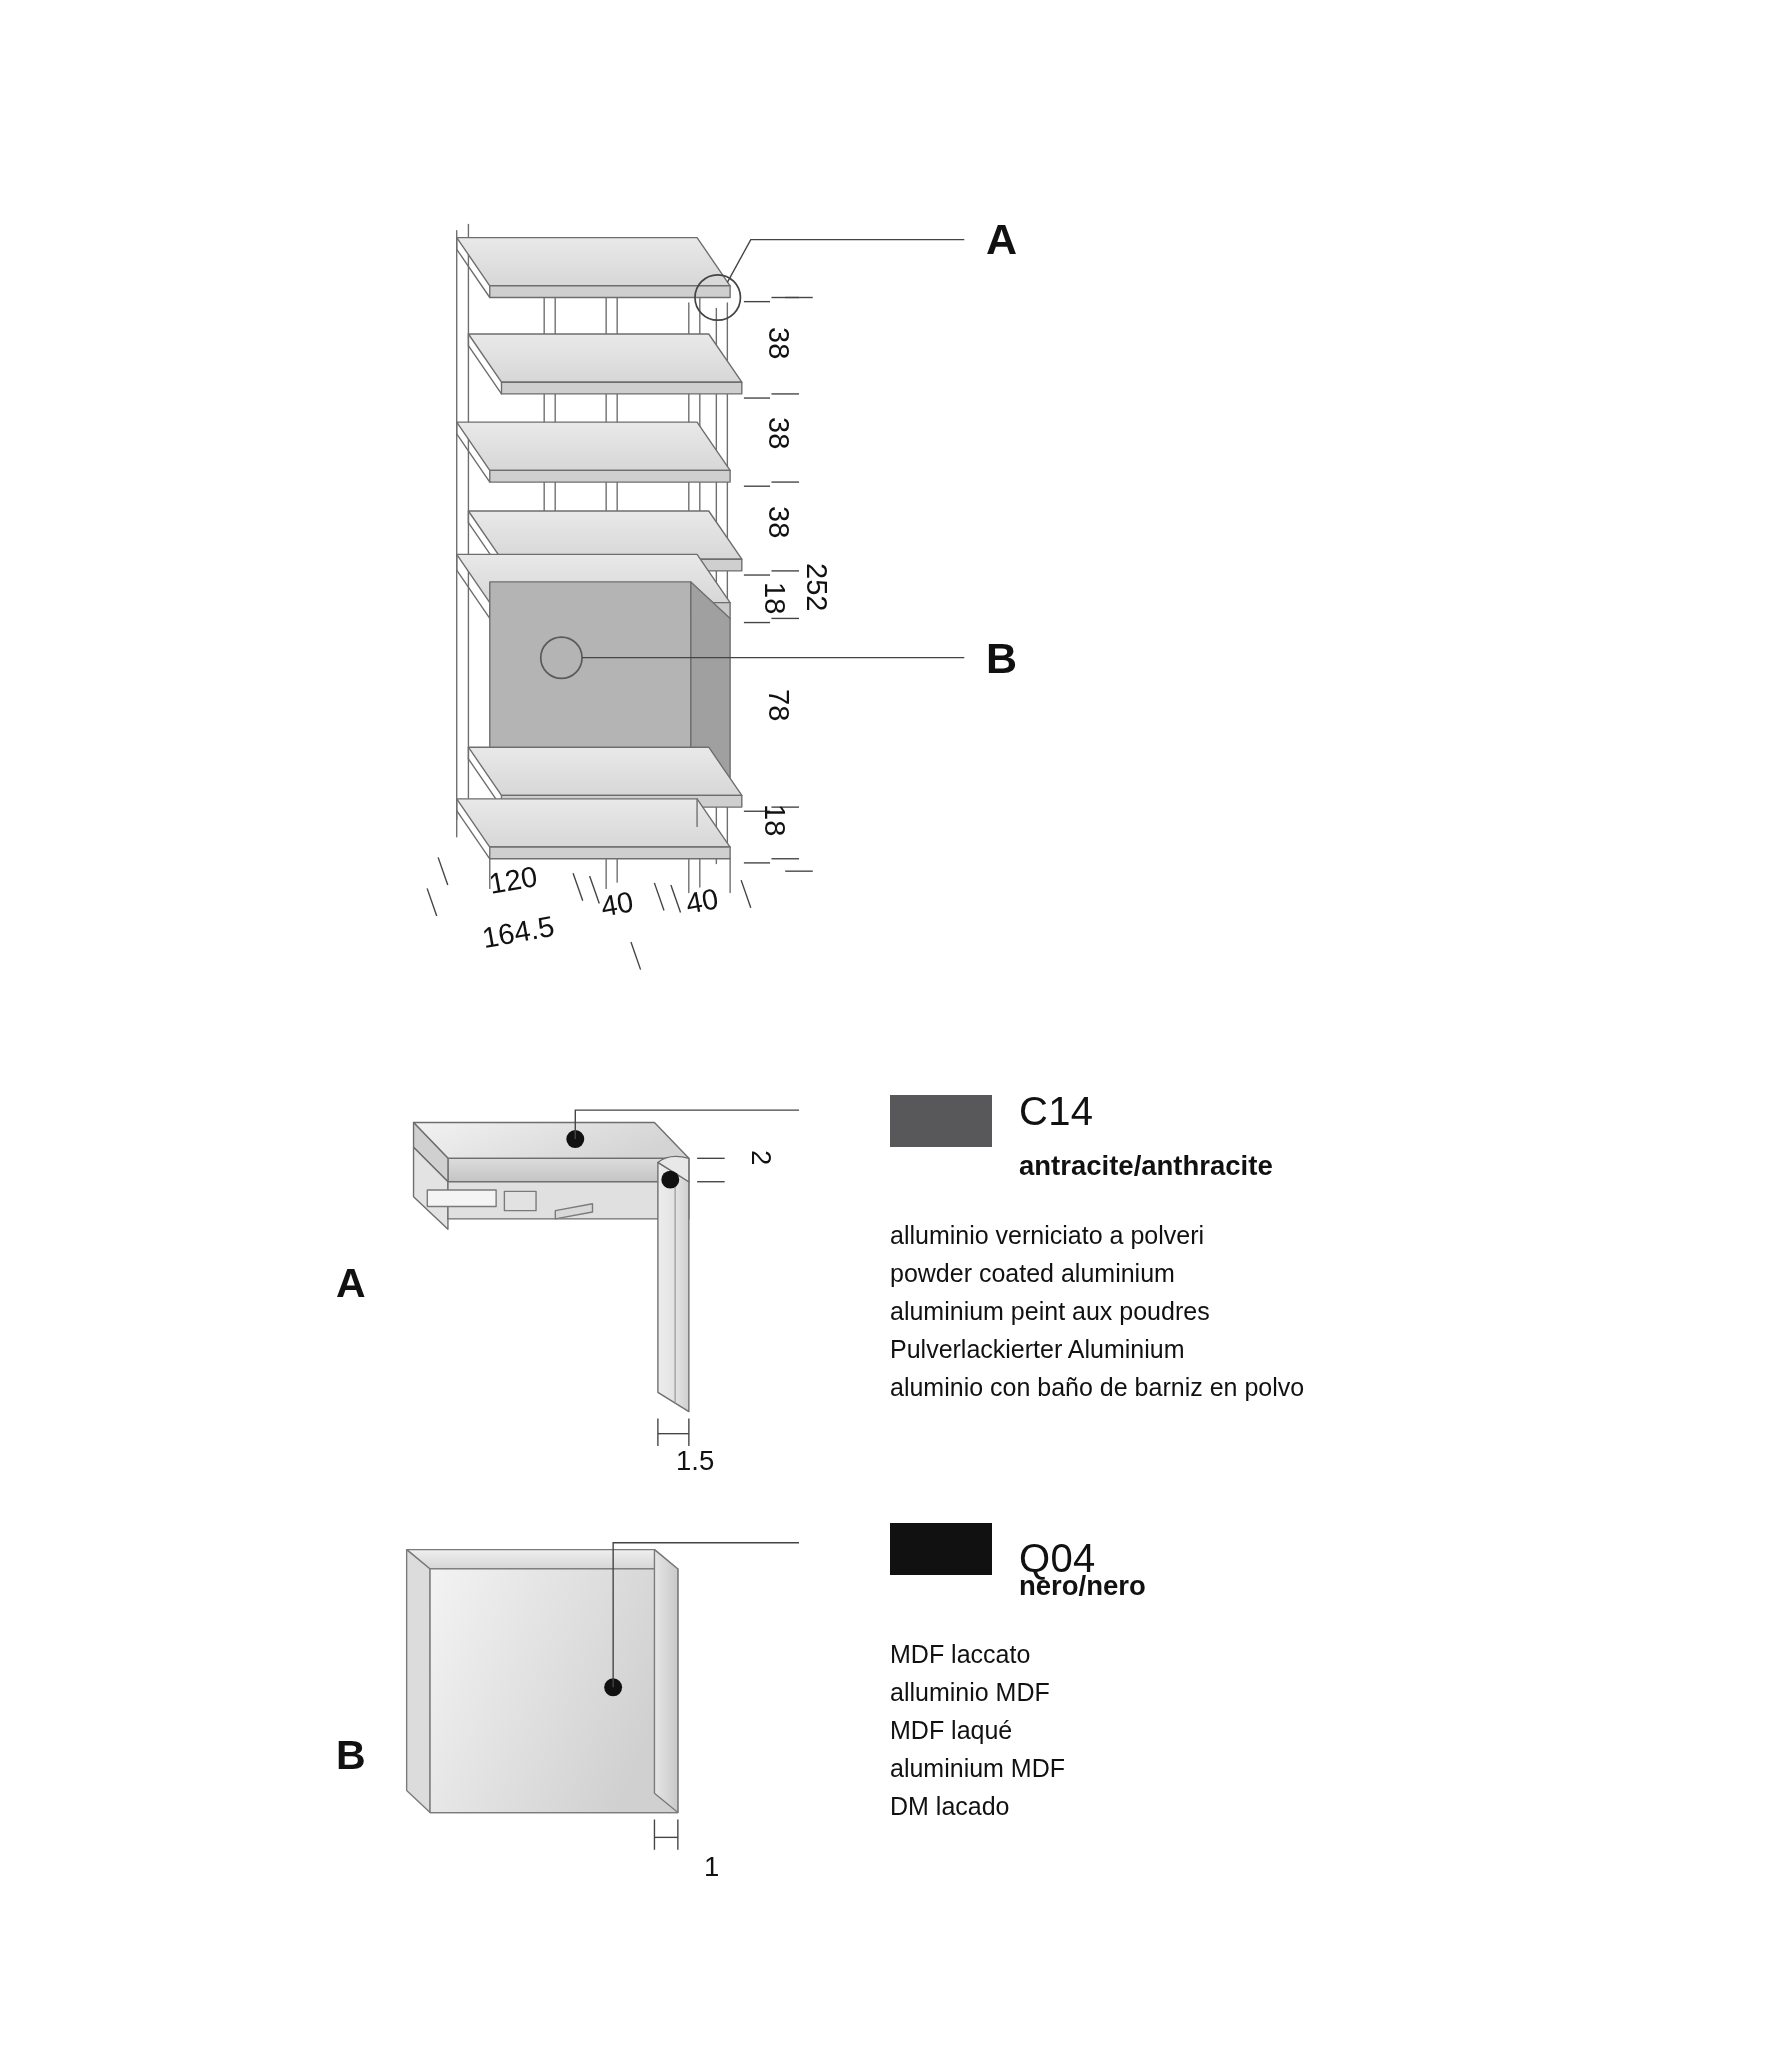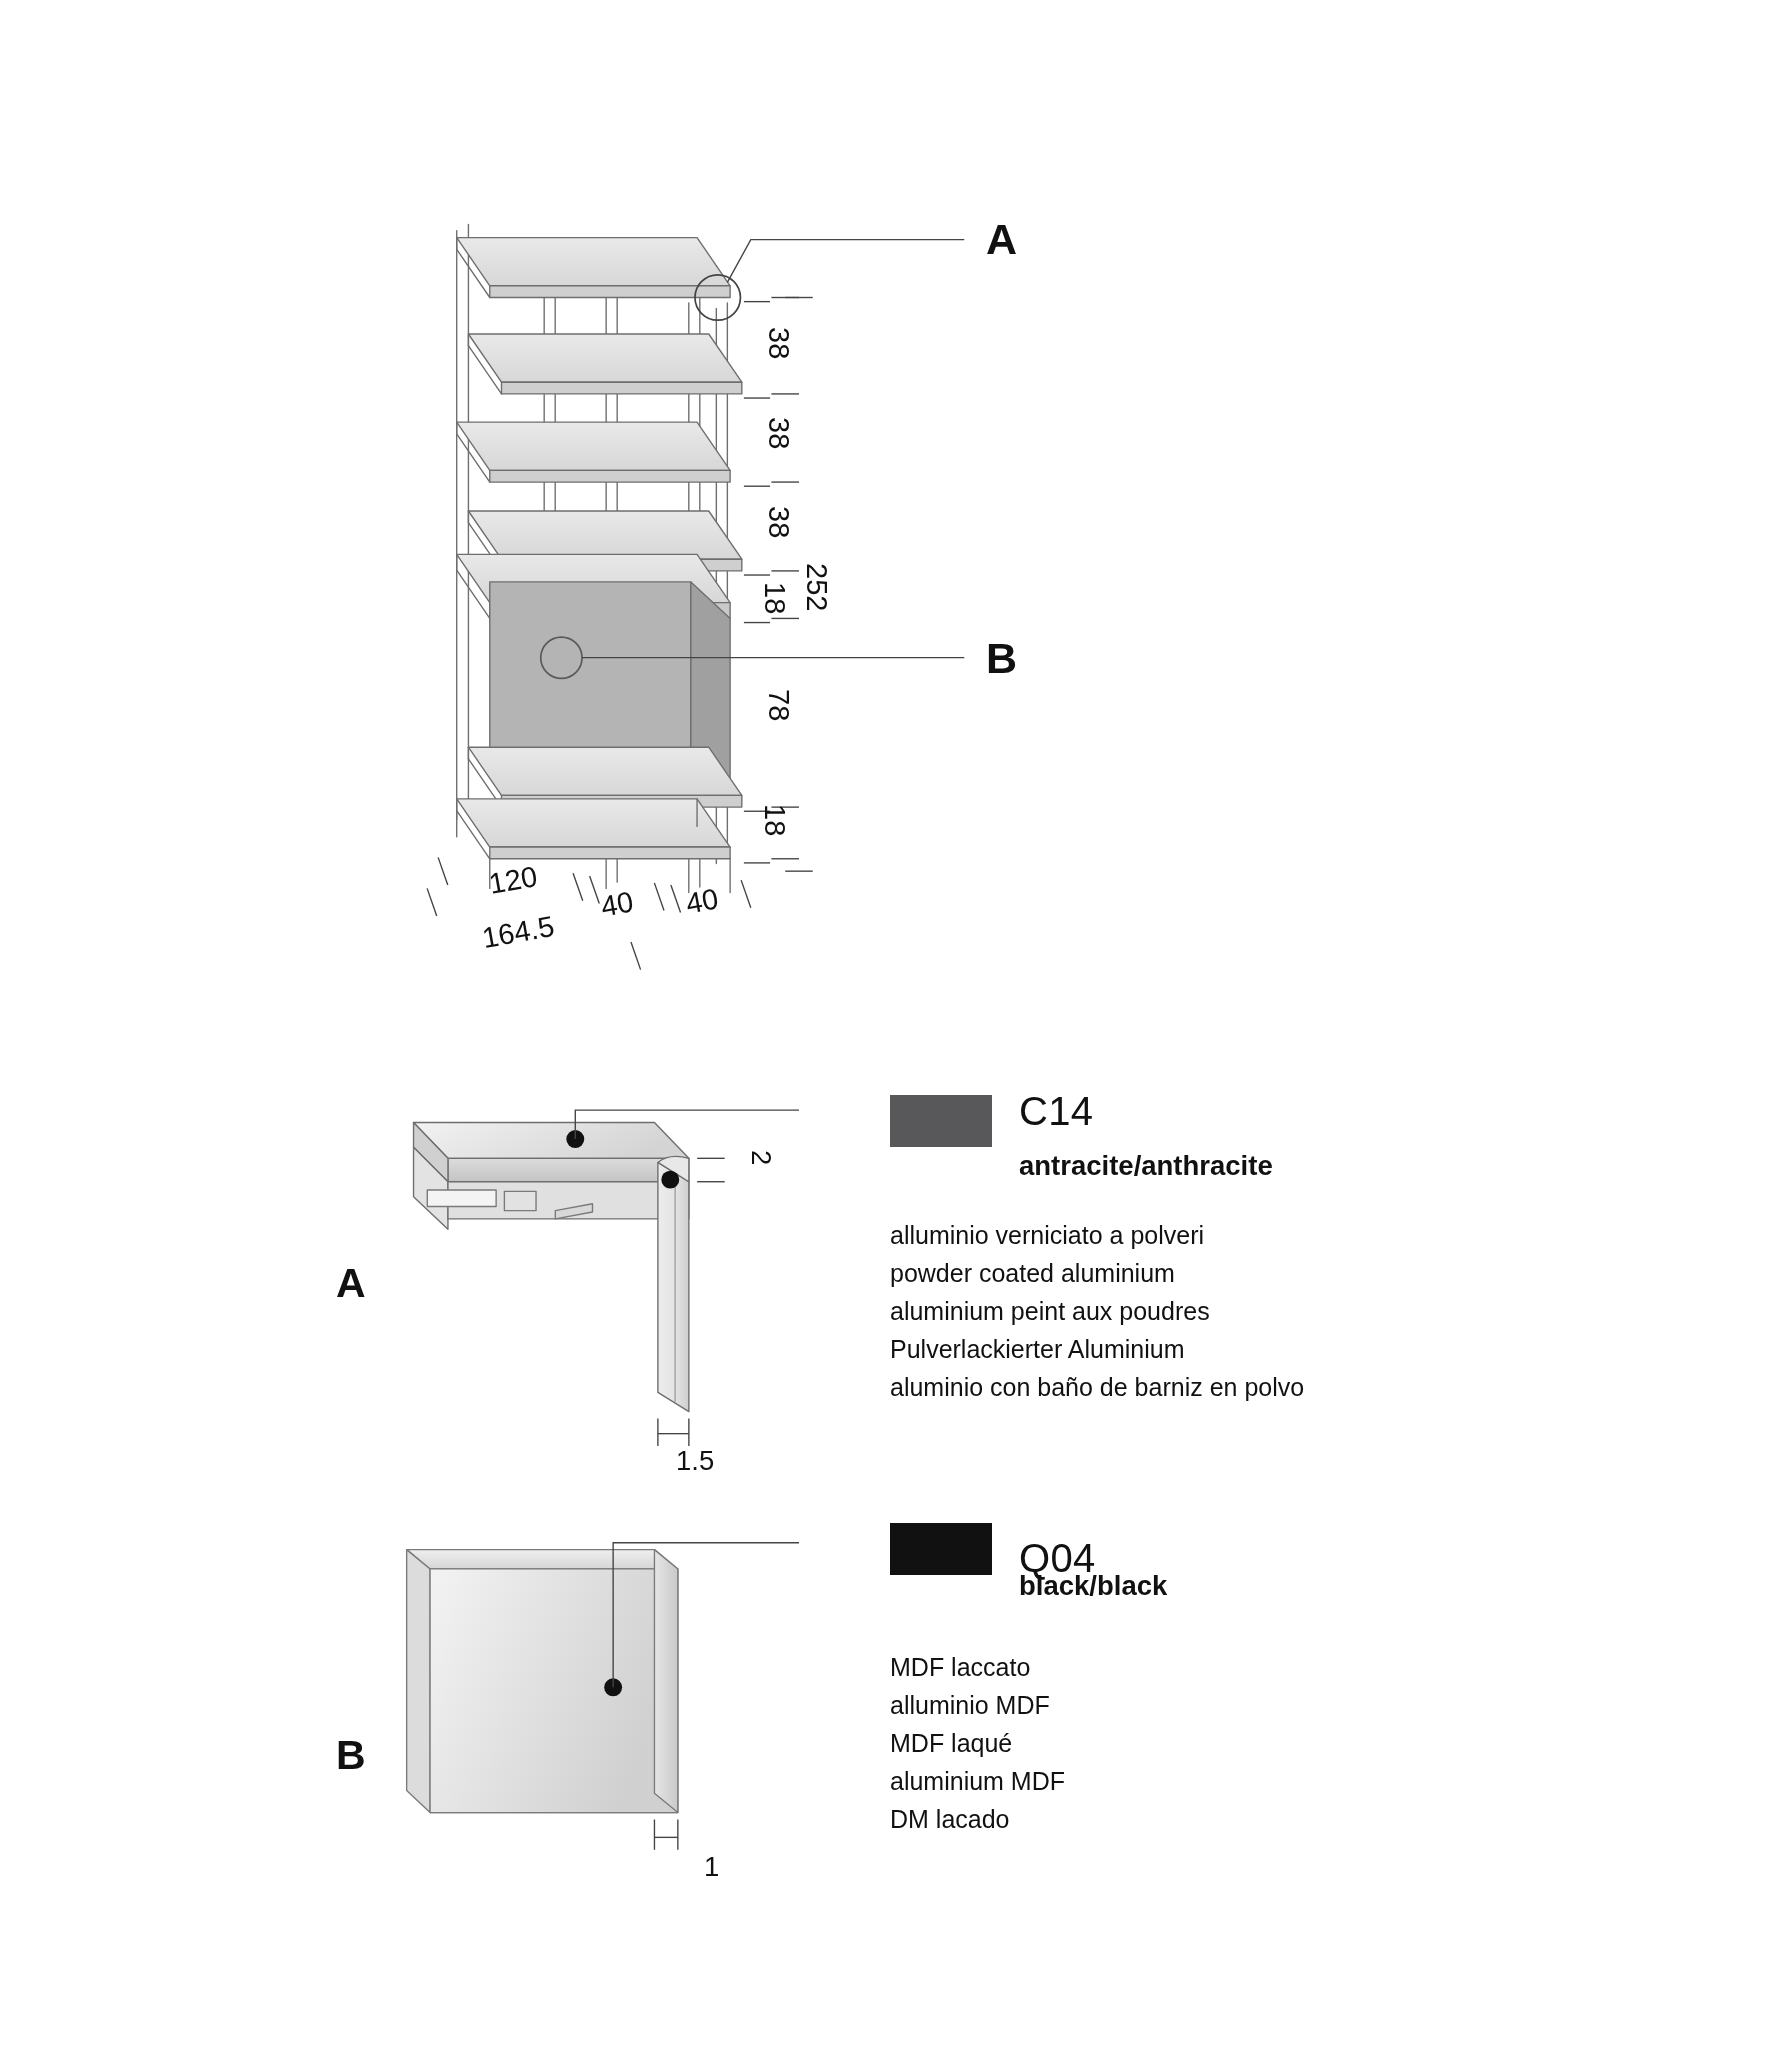--- a/index.html
+++ b/index.html
@@ -356,23 +356,23 @@
         <line x1="390" y1="442" x2="390" y2="486"></line>
         <line x1="424" y1="442" x2="424" y2="486"></line>
         <line x1="390" y1="468" x2="424" y2="468"></line>
       </g>
     </svg>
 
     <div class="small-dim" style="left:704px; top:336px;">1</div>
 
     <div class="swatch" style="left:890px; top:8.3px; background:#111111;"></div>
     <div class="code" style="left:1019px; top:21px;">Q04</div>
-    <div class="code-sub" style="left:1019px; top:55px;">black/black</div>
-
-    <div class="matlist" style="left:890px; top:133px;">
+    <div class="code-sub" style="left:1019px; top:55px;">nero/nero</div>
+
+    <div class="matlist" style="left:890px; top:120px;">
       <div>MDF laccato</div>
       <div>alluminio MDF</div>
       <div>MDF laqué</div>
       <div>aluminium MDF</div>
       <div>DM lacado</div>
     </div>
   </div>
 
 </div>
 

